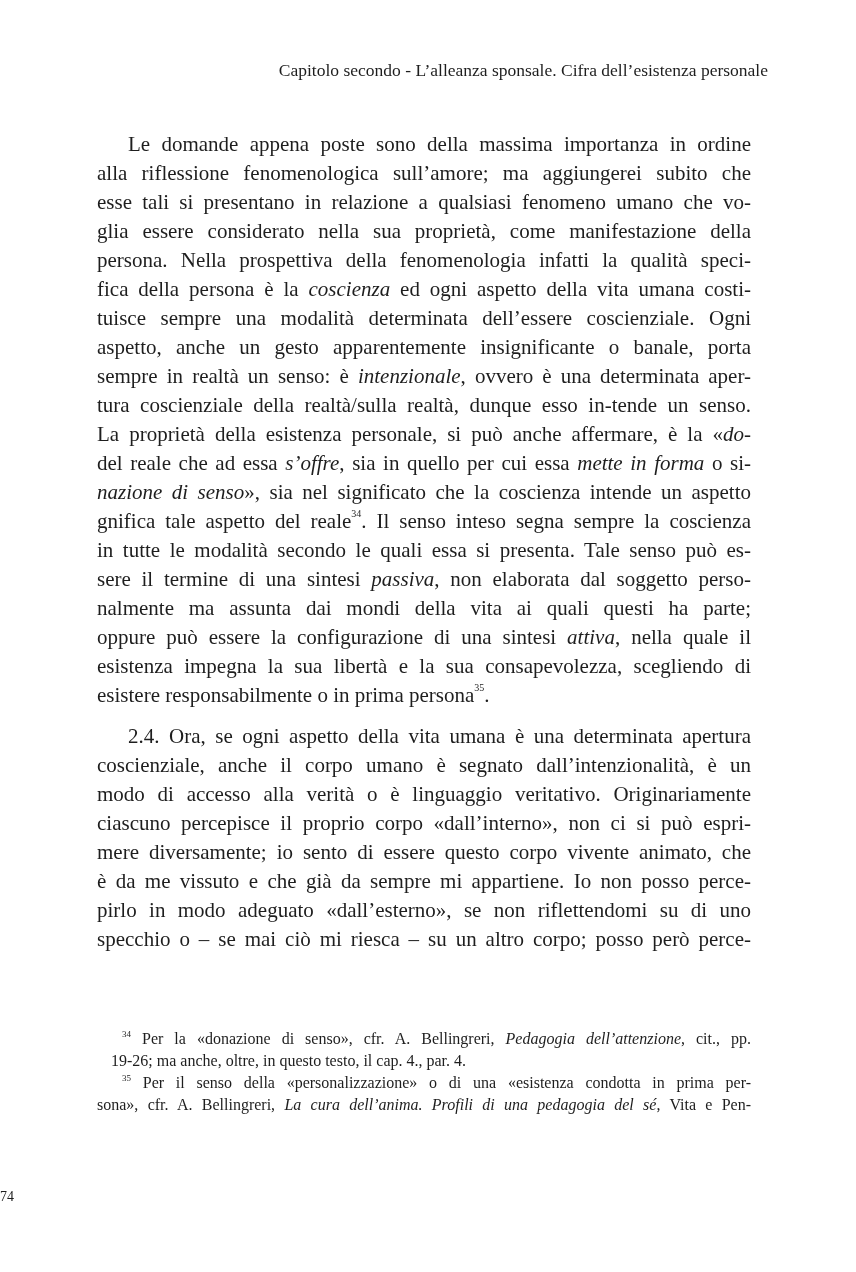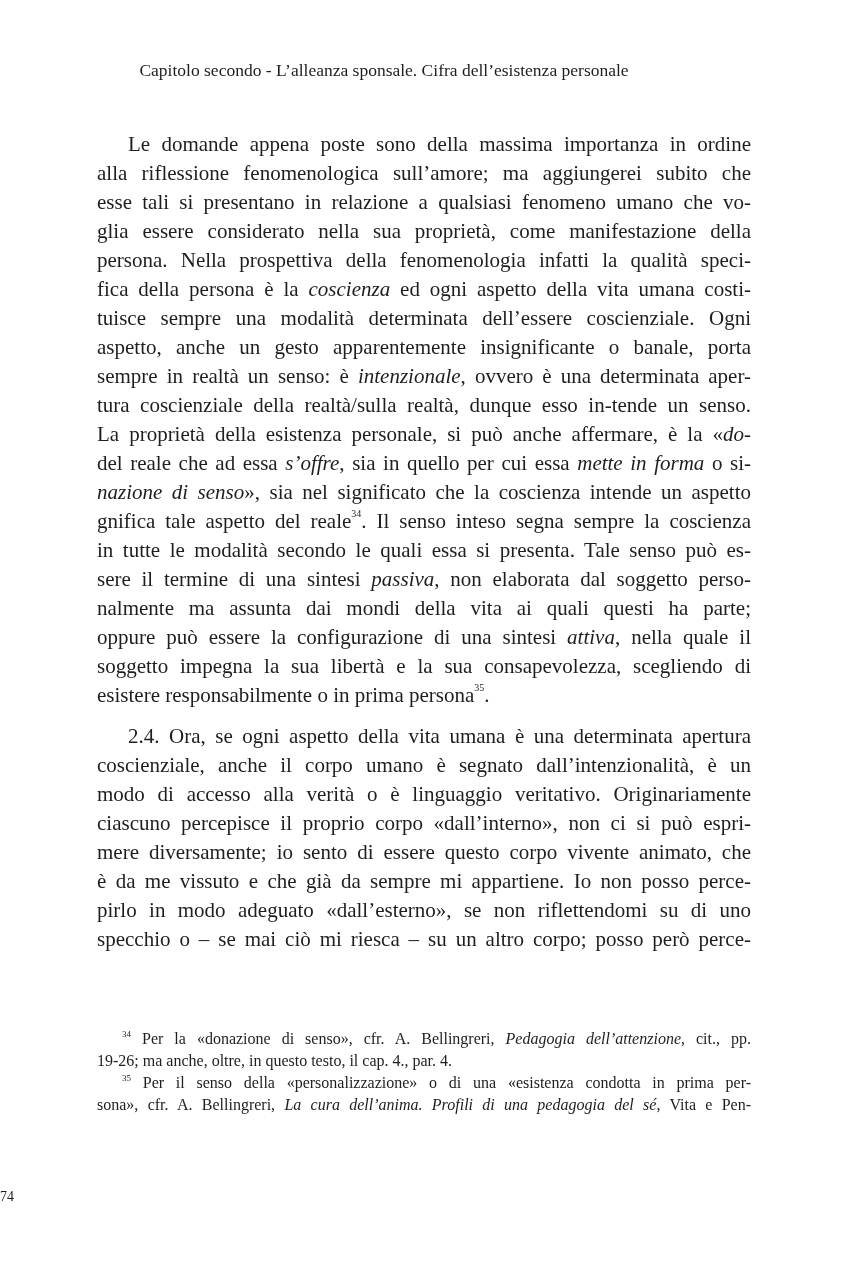--- a/index.html
+++ b/index.html
@@ -1,28 +1,28 @@
 <!DOCTYPE html>
 <html><head>
 <meta charset="utf-8">
 <style>
   html, body { margin: 0; padding: 0; background: #ffffff; }
   body { width: 856px; height: 1272px; position: relative; overflow: hidden;
          font-family: "Liberation Serif", "DejaVu Serif", serif; color: #1e1e1e; }
-  .running-head { position: absolute; top: 60px; left: 0; width: 768px; text-align: center;
+  .running-head { position: absolute; top: 60px; left: 0; width: 768px; text-align: right;
                   font-size: 17.5px; letter-spacing: 0; }
   .body-text { position: absolute; left: 97px; width: 654px; font-size: 21px; line-height: 29px; }
   .line { display: block; white-space: nowrap; text-align: justify; text-align-last: justify; height: 29px; }
   .line.last { text-align-last: left; }
   .indent { padding-left: 31px; }
   .p1 { top: 130px; }
   .p2 { top: 722px; }
   .footnotes { position: absolute; left: 97px; width: 654px; top: 1028px; font-size: 16px; line-height: 22px; }
   .fn-line { display: block; white-space: nowrap; text-align: justify; text-align-last: justify; height: 22px; }
-  .fn-line.last { text-align-last: left; }
+  .fn-line.last { text-align-last: left; margin-left: 14px; }
   .fn-indent { padding-left: 25px; }
   sup { font-size: 10px; vertical-align: top; line-height: 1; position: relative; top: 2px; }
   .fn-line sup { font-size: 9px; top: 2px; }
   i { font-style: italic; }
   .page-number { position: absolute; top: 1189px; left: 0; width: 856px; text-align: left; font-size: 14px; }
 </style>
 </head>
 <body>
 
 <div class="running-head">Capitolo secondo - L’alleanza sponsale. Cifra dell’esistenza personale</div>
@@ -39,21 +39,21 @@
   <span class="line"><span>sempre in realtà un senso: è </span><i>intenzionale</i><span>, ovvero è una determinata aper-</span></span>
   <span class="line"><span>tura coscienziale della realtà/sulla realtà, dunque esso in-tende un senso.</span></span>
   <span class="line"><span>La proprietà della esistenza personale, si può anche affermare, è la «</span><i>do-</i></span>
   <span class="line"><span>del reale che ad essa </span><i>s’offre</i><span>, sia in quello per cui essa </span><i>mette in forma</i><span> o si-</span></span>
   <span class="line"><i>nazione di senso</i><span>», sia nel significato che la coscienza intende un aspetto</span></span>
   <span class="line"><span>gnifica tale aspetto del reale</span><sup>34</sup><span>. Il senso inteso segna sempre la coscienza</span></span>
   <span class="line"><span>in tutte le modalità secondo le quali essa si presenta. Tale senso può es-</span></span>
   <span class="line"><span>sere il termine di una sintesi </span><i>passiva</i><span>, non elaborata dal soggetto perso-</span></span>
   <span class="line"><span>nalmente ma assunta dai mondi della vita ai quali questi ha parte;</span></span>
   <span class="line"><span>oppure può essere la configurazione di una sintesi </span><i>attiva</i><span>, nella quale il</span></span>
-  <span class="line"><span>soggetto impegna la sua libertà e la sua consapevolezza, scegliendo di</span></span>
+  <span class="line"><span>esistenza impegna la sua libertà e la sua consapevolezza, scegliendo di</span></span>
   <span class="line last"><span>esistere responsabilmente o in prima persona</span><sup>35</sup><span>.</span></span>
 </div>
 
 <div class="body-text p2">
   <span class="line indent">2.4. Ora, se ogni aspetto della vita umana è una determinata apertura</span>
   <span class="line">coscienziale, anche il corpo umano è segnato dall’intenzionalità, è un</span>
   <span class="line">modo di accesso alla verità o è linguaggio veritativo. Originariamente</span>
   <span class="line">ciascuno percepisce il proprio corpo «dall’interno», non ci si può espri-</span>
   <span class="line">mere diversamente; io sento di essere questo corpo vivente animato, che</span>
   <span class="line">è da me vissuto e che già da sempre mi appartiene. Io non posso perce-</span>

